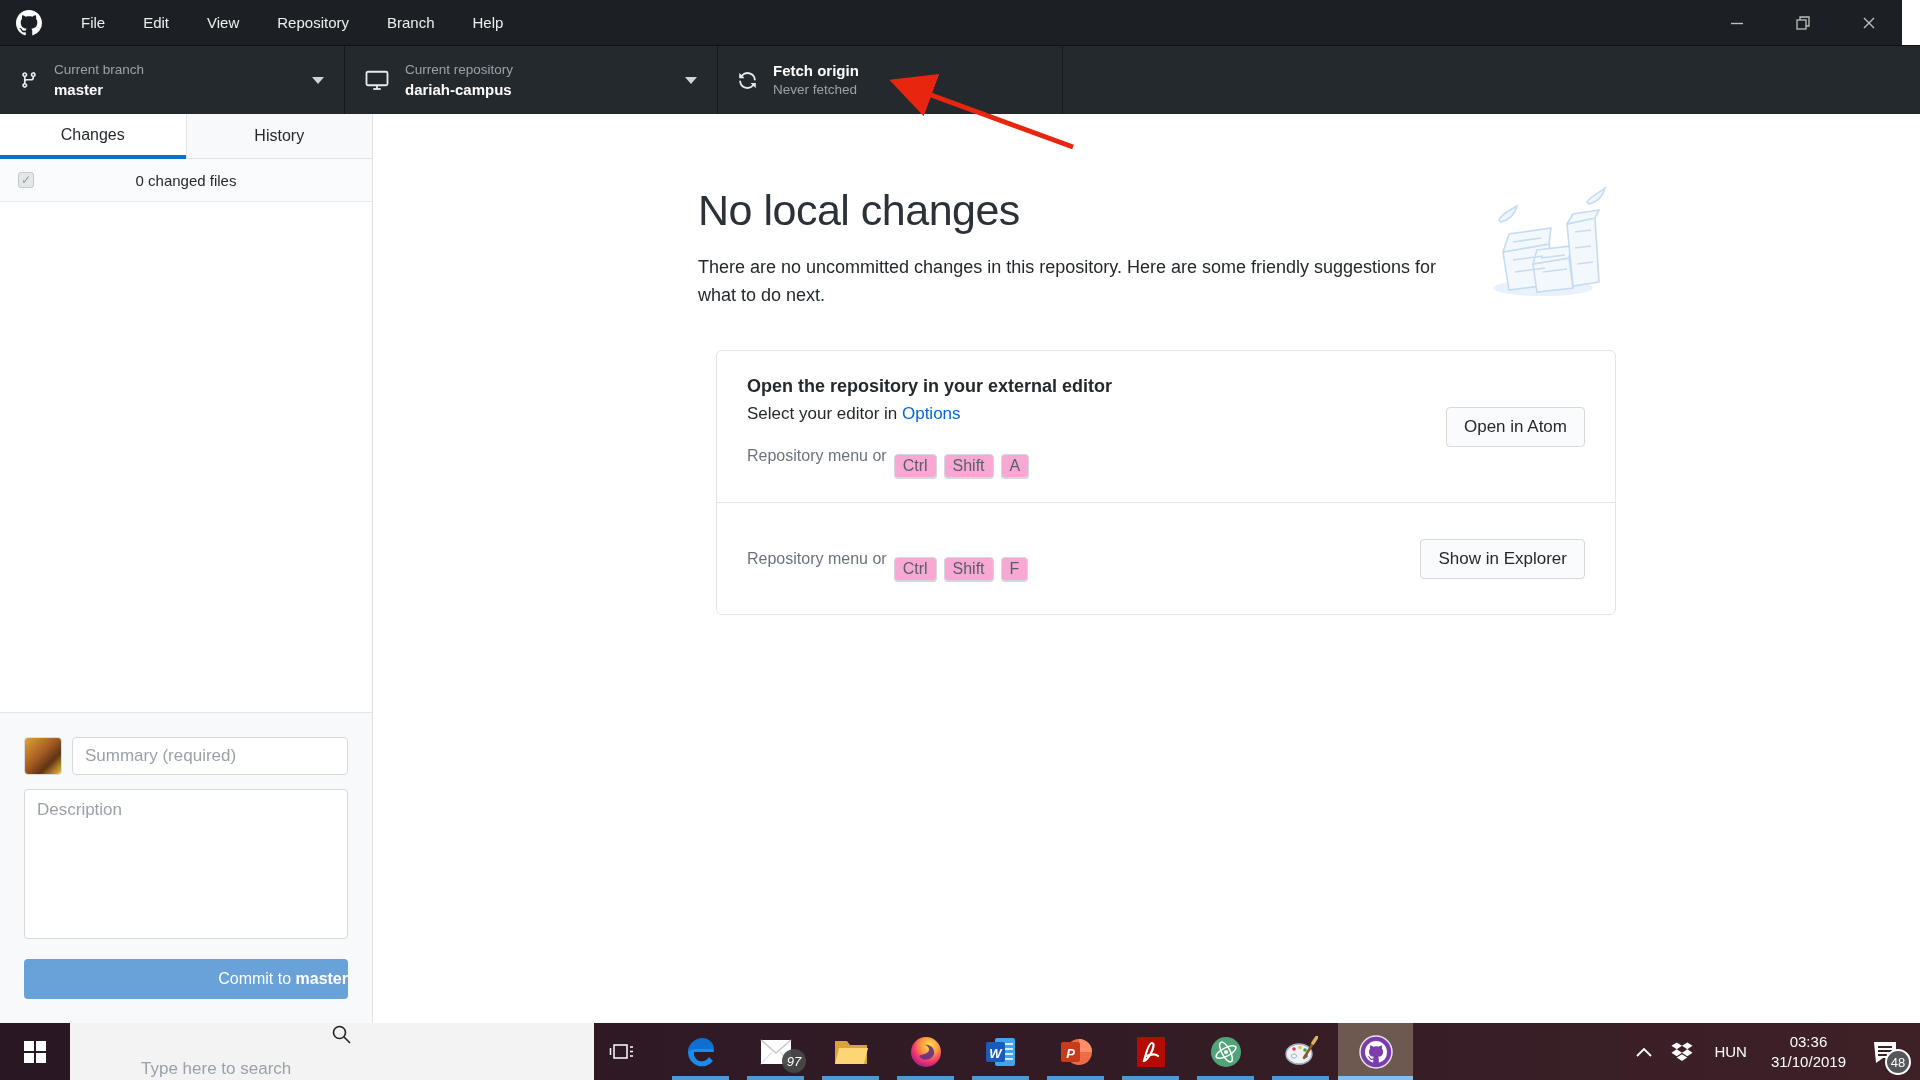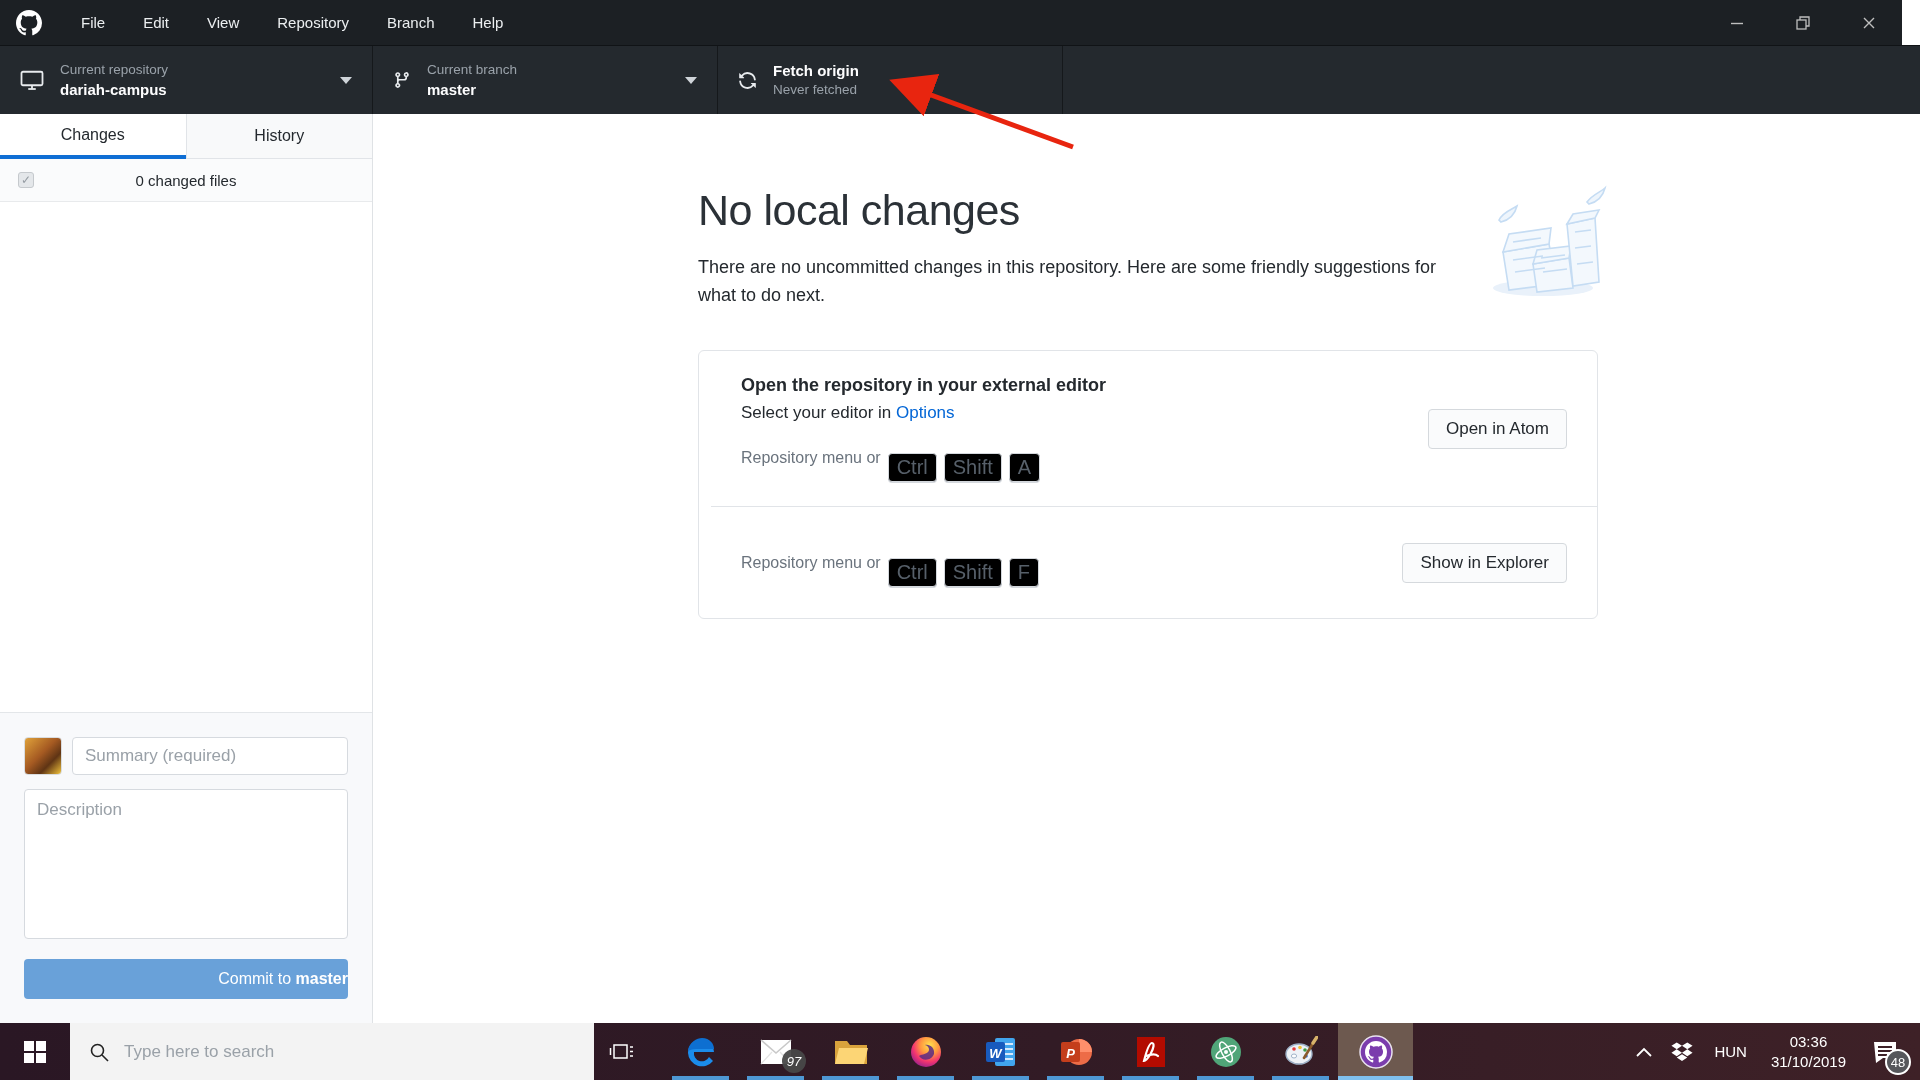--- a/index.html
+++ b/index.html
@@ -48,44 +48,44 @@
                  padding:10px 12px; font-size:17px; color:#24292e; resize:none; font-family:inherit; }
   input::placeholder, textarea::placeholder { color:#9aa1a8; opacity:1; }
   .commit-btn { width:100%; height:40px; margin-top:16px; background:#69a1d9; border:none; border-radius:4px;
                 color:#fff; font-size:16px; font-family:inherit;text-align:right; }
 
   
   .main { position:absolute; top:114px; left:373px; right:0; bottom:57px; background:#fff; }
   .hero-title { position:absolute; left:325px; top:72px; font-size:43px; font-weight:300; color:#2b3137; letter-spacing:-0.5px; }
   .hero-sub { position:absolute; left:325px; top:140px; width:780px; font-size:18px; line-height:1.55; color:#24292e; }
   .illustration { position:absolute; left:1106px; top:58px; }
-  .suggestions { position:absolute; left:325px; top:236px; width:900px; border:1px solid #e1e4e8; border-radius:6px; background:#fff;padding-left:12px; }
+  .suggestions { position:absolute; left:343px; top:236px; width:900px; border:1px solid #e1e4e8; border-radius:6px; background:#fff; }
   .suggestion-row { display:flex; align-items:center; padding:24px 30px; }
   .suggestion-row.r1 { min-height:151px; }
   .suggestion-row.r2 { min-height:112px; border-top:1px solid #e1e4e8; }
   .sg-text { flex:1; }
   .sg-title { font-size:18px; font-weight:bold; color:#24292e; margin-bottom:7px; }
   .sg-line { font-size:17px; color:#24292e; margin-bottom:10px; }
   .link { color:#0366d6; text-decoration:none; }
   .sg-shortcut { font-size:16px; color:#6a737d; display:flex; align-items:center; gap:7px; }
-  kbd { font-family:inherit; font-size:20px; color:#57606a; background:#000000; border:1px solid #d4d8dd;
+  kbd { font-family:inherit; font-size:16px; color:#57606a; background:#f9a8d4; border:1px solid #d4d8dd;
         border-radius:4px; padding:2px 8px; box-shadow:0 1px 0 #d4d8dd;margin-top:20px; }
   .sg-btn { padding:9px 17px; font-size:17px; color:#24292e; background:#fafbfc; border:1px solid #d5d9dd;
             border-radius:4px; font-family:inherit; white-space:nowrap; }
 
   
   .arrow-overlay { position:absolute; top:0; left:0; pointer-events:none; z-index:60; }
 
   
   .taskbar { position:absolute; left:0; right:0; bottom:0; height:57px;
              background:linear-gradient(90deg,#2a1724 0%,#321b25 55%,#3e2127 100%);
              display:flex; align-items:stretch; color:#fff; z-index:10; }
   .tbar-btn { display:flex; align-items:center; justify-content:center; }
   .start { width:70px; }
-  .search-box { width:524px; background:#f3f3f3; display:flex; align-items:center; padding-left:18px; gap:14px; }
+  .search-box { width:524px; background:#f3f3f3; display:flex; align-items:center; padding-left:18px; gap:14px;flex-direction:column; }
   .search-input { border:none; background:transparent; font-size:17px; color:#444; width:400px; outline:none; font-family:inherit; }
   .taskview { width:56px; }
   .apps { display:flex; margin-left:13px;font-style:italic; }
   .app-btn { width:75px; position:relative; display:flex; align-items:center; justify-content:center; }
   .app-btn.active { background:#6d594f; }
   .app-underline { position:absolute; bottom:0; left:9px; right:9px; height:4px; background:#4e98d4; }
   .app-btn.active .app-underline { background:#7fc0ee; left:0; right:0; }
   .badge { position:absolute; right:7px; bottom:7px; width:24px; height:24px; border-radius:50%;
            background:rgba(72,72,72,.95); color:#fff; font-size:13px; display:flex; align-items:center; justify-content:center; }
   .tray { margin-left:auto; display:flex; align-items:center; padding-right:8px; }
@@ -128,43 +128,43 @@
     </div>
     <div class="win-btn">
       <svg width="16" height="16" viewBox="0 0 16 16">
           <path d="M3 3 L13 13 M13 3 L3 13" stroke="#bfbfbf" stroke-width="1.4"></path>
         </svg>
     </div>
   </div>
 </div>
 
 <div class="toolbar">
+  <div class="tb-section tb-branch">
+    <span class="tb-icon">
+      <svg width="18" height="18" viewBox="0 0 16 16">
+          <path fill="#e8ebee" d="M9.5 3.25a2.25 2.25 0 1 1 3 2.122V6A2.5 2.5 0 0 1 10 8.5H6a1 1 0 0 0-1 1v1.128a2.251 2.251 0 1 1-1.5 0V5.372a2.25 2.25 0 1 1 1.5 0v1.836A2.493 2.493 0 0 1 6 7h4a1 1 0 0 0 1-1v-.628A2.25 2.25 0 0 1 9.5 3.25zm-6 0a.75.75 0 1 0 1.5 0 .75.75 0 0 0-1.5 0zm8.25-.75a.75.75 0 1 0 0 1.5.75.75 0 0 0 0-1.5zM4.25 12a.75.75 0 1 0 0 1.5.75.75 0 0 0 0-1.5z"></path>
+        </svg>
+    </span>
+    <span>
+      <div class="tb-label">Current branch</div>
+      <div class="tb-value">master</div>
+    </span>
+    <span class="tb-chevron"></span>
+  </div>
   <div class="tb-section tb-repo">
     <span class="tb-icon">
       <svg width="24" height="24" viewBox="0 0 16 16" fill="none" stroke="#e8ebee" stroke-width="1.2">
           <rect x="1" y="2.5" width="14" height="9" rx="1"></rect>
           <line x1="5.5" y1="14" x2="10.5" y2="14"></line>
           <line x1="8" y1="11.5" x2="8" y2="14"></line>
         </svg>
     </span>
     <span>
       <div class="tb-label">Current repository</div>
       <div class="tb-value">dariah-campus</div>
-    </span>
-    <span class="tb-chevron"></span>
-  </div>
-  <div class="tb-section tb-branch">
-    <span class="tb-icon">
-      <svg width="18" height="18" viewBox="0 0 16 16">
-          <path fill="#e8ebee" d="M9.5 3.25a2.25 2.25 0 1 1 3 2.122V6A2.5 2.5 0 0 1 10 8.5H6a1 1 0 0 0-1 1v1.128a2.251 2.251 0 1 1-1.5 0V5.372a2.25 2.25 0 1 1 1.5 0v1.836A2.493 2.493 0 0 1 6 7h4a1 1 0 0 0 1-1v-.628A2.25 2.25 0 0 1 9.5 3.25zm-6 0a.75.75 0 1 0 1.5 0 .75.75 0 0 0-1.5 0zm8.25-.75a.75.75 0 1 0 0 1.5.75.75 0 0 0 0-1.5zM4.25 12a.75.75 0 1 0 0 1.5.75.75 0 0 0 0-1.5z"></path>
-        </svg>
-    </span>
-    <span>
-      <div class="tb-label">Current branch</div>
-      <div class="tb-value">master</div>
     </span>
     <span class="tb-chevron"></span>
   </div>
   <div class="tb-section tb-fetch">
     <span class="tb-icon">
       <svg width="19" height="19" viewBox="0 0 16 16">
           <path fill="#e8ebee" d="M1.705 8.005a.75.75 0 0 1 .834.656 5.5 5.5 0 0 0 9.592 2.97l-1.204-1.204a.25.25 0 0 1 .177-.427h3.646a.25.25 0 0 1 .25.25v3.646a.25.25 0 0 1-.427.177l-1.38-1.38A7.002 7.002 0 0 1 1.05 8.84a.75.75 0 0 1 .656-.834zM8 2.5a5.487 5.487 0 0 0-4.131 1.869l1.204 1.204A.25.25 0 0 1 4.896 6H1.25A.25.25 0 0 1 1 5.75V2.104a.25.25 0 0 1 .427-.177l1.38 1.38A7.002 7.002 0 0 1 14.95 7.16a.75.75 0 0 1-1.49.178A5.5 5.5 0 0 0 8 2.5z"></path>
         </svg>
     </span>
     <span>

